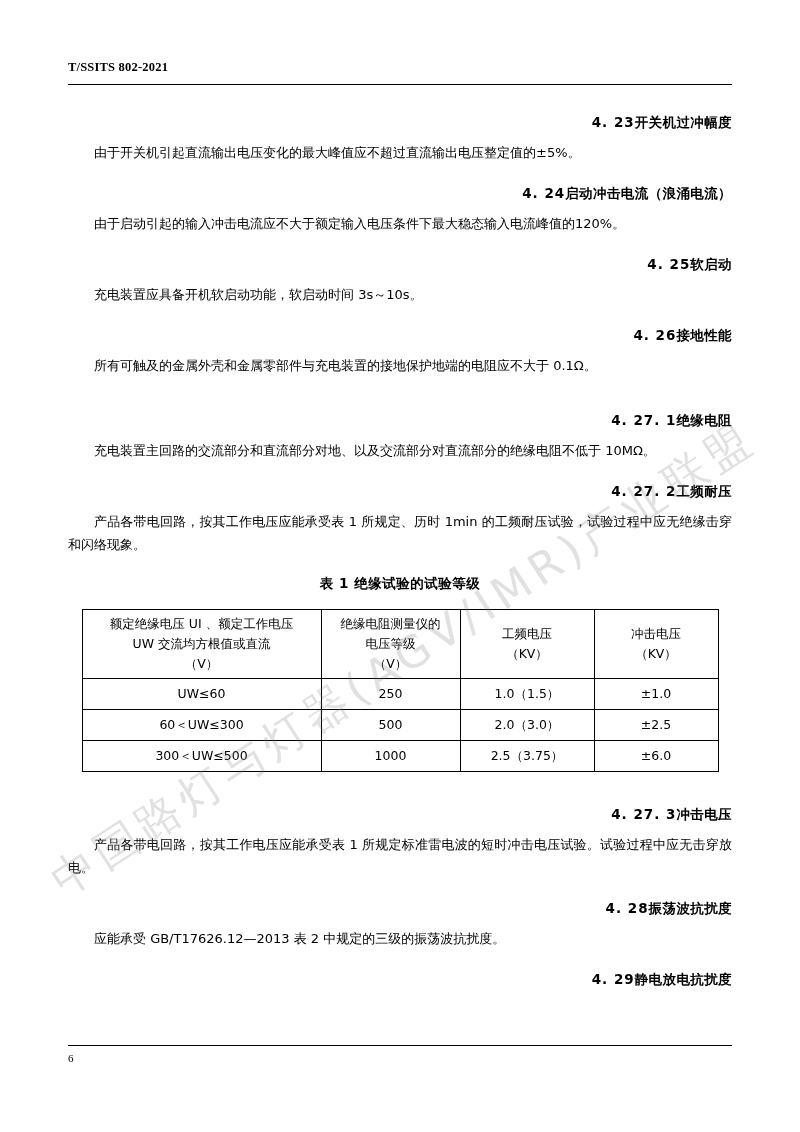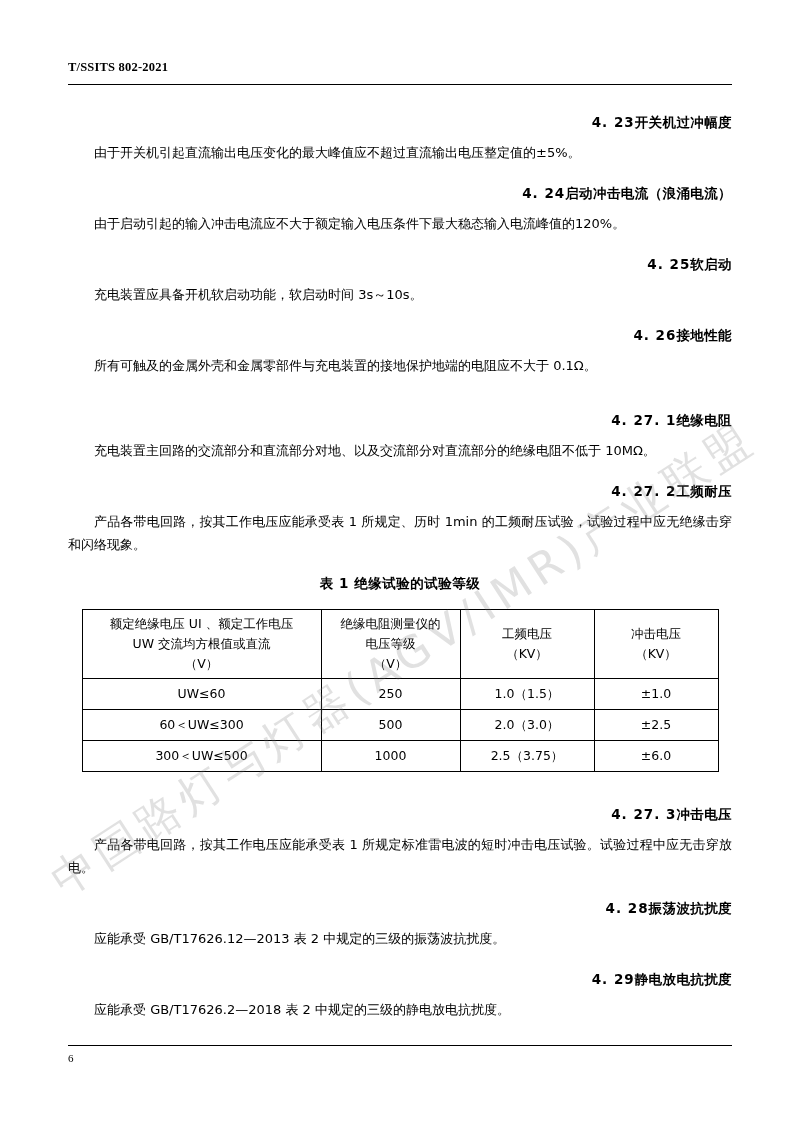--- a/index.html
+++ b/index.html
@@ -272,20 +272,19 @@
         <span class="clause-num">4. 28</span><span>振荡波抗扰度</span>
       </h3>
       <div class="sp-b"></div>
       <p class="body">应能承受 GB/T17626.12—2013 表 2 中规定的三级的振荡波抗扰度。</p>
       <div class="sp-a"></div>
 
       <h3 class="clause">
         <span class="clause-num">4. 29</span><span>静电放电抗扰度</span>
       </h3>
       <div class="sp-b"></div>
-      <p class="body">应能承受 GB/T17626.2—2018 表 2 中规定的三级的静电放电抗扰度。</p>
 
     </div>
 
     <div class="footer-rule"></div>
     <div class="page-number">6</div>
   </div>
 </div>
 
 </body></html>

